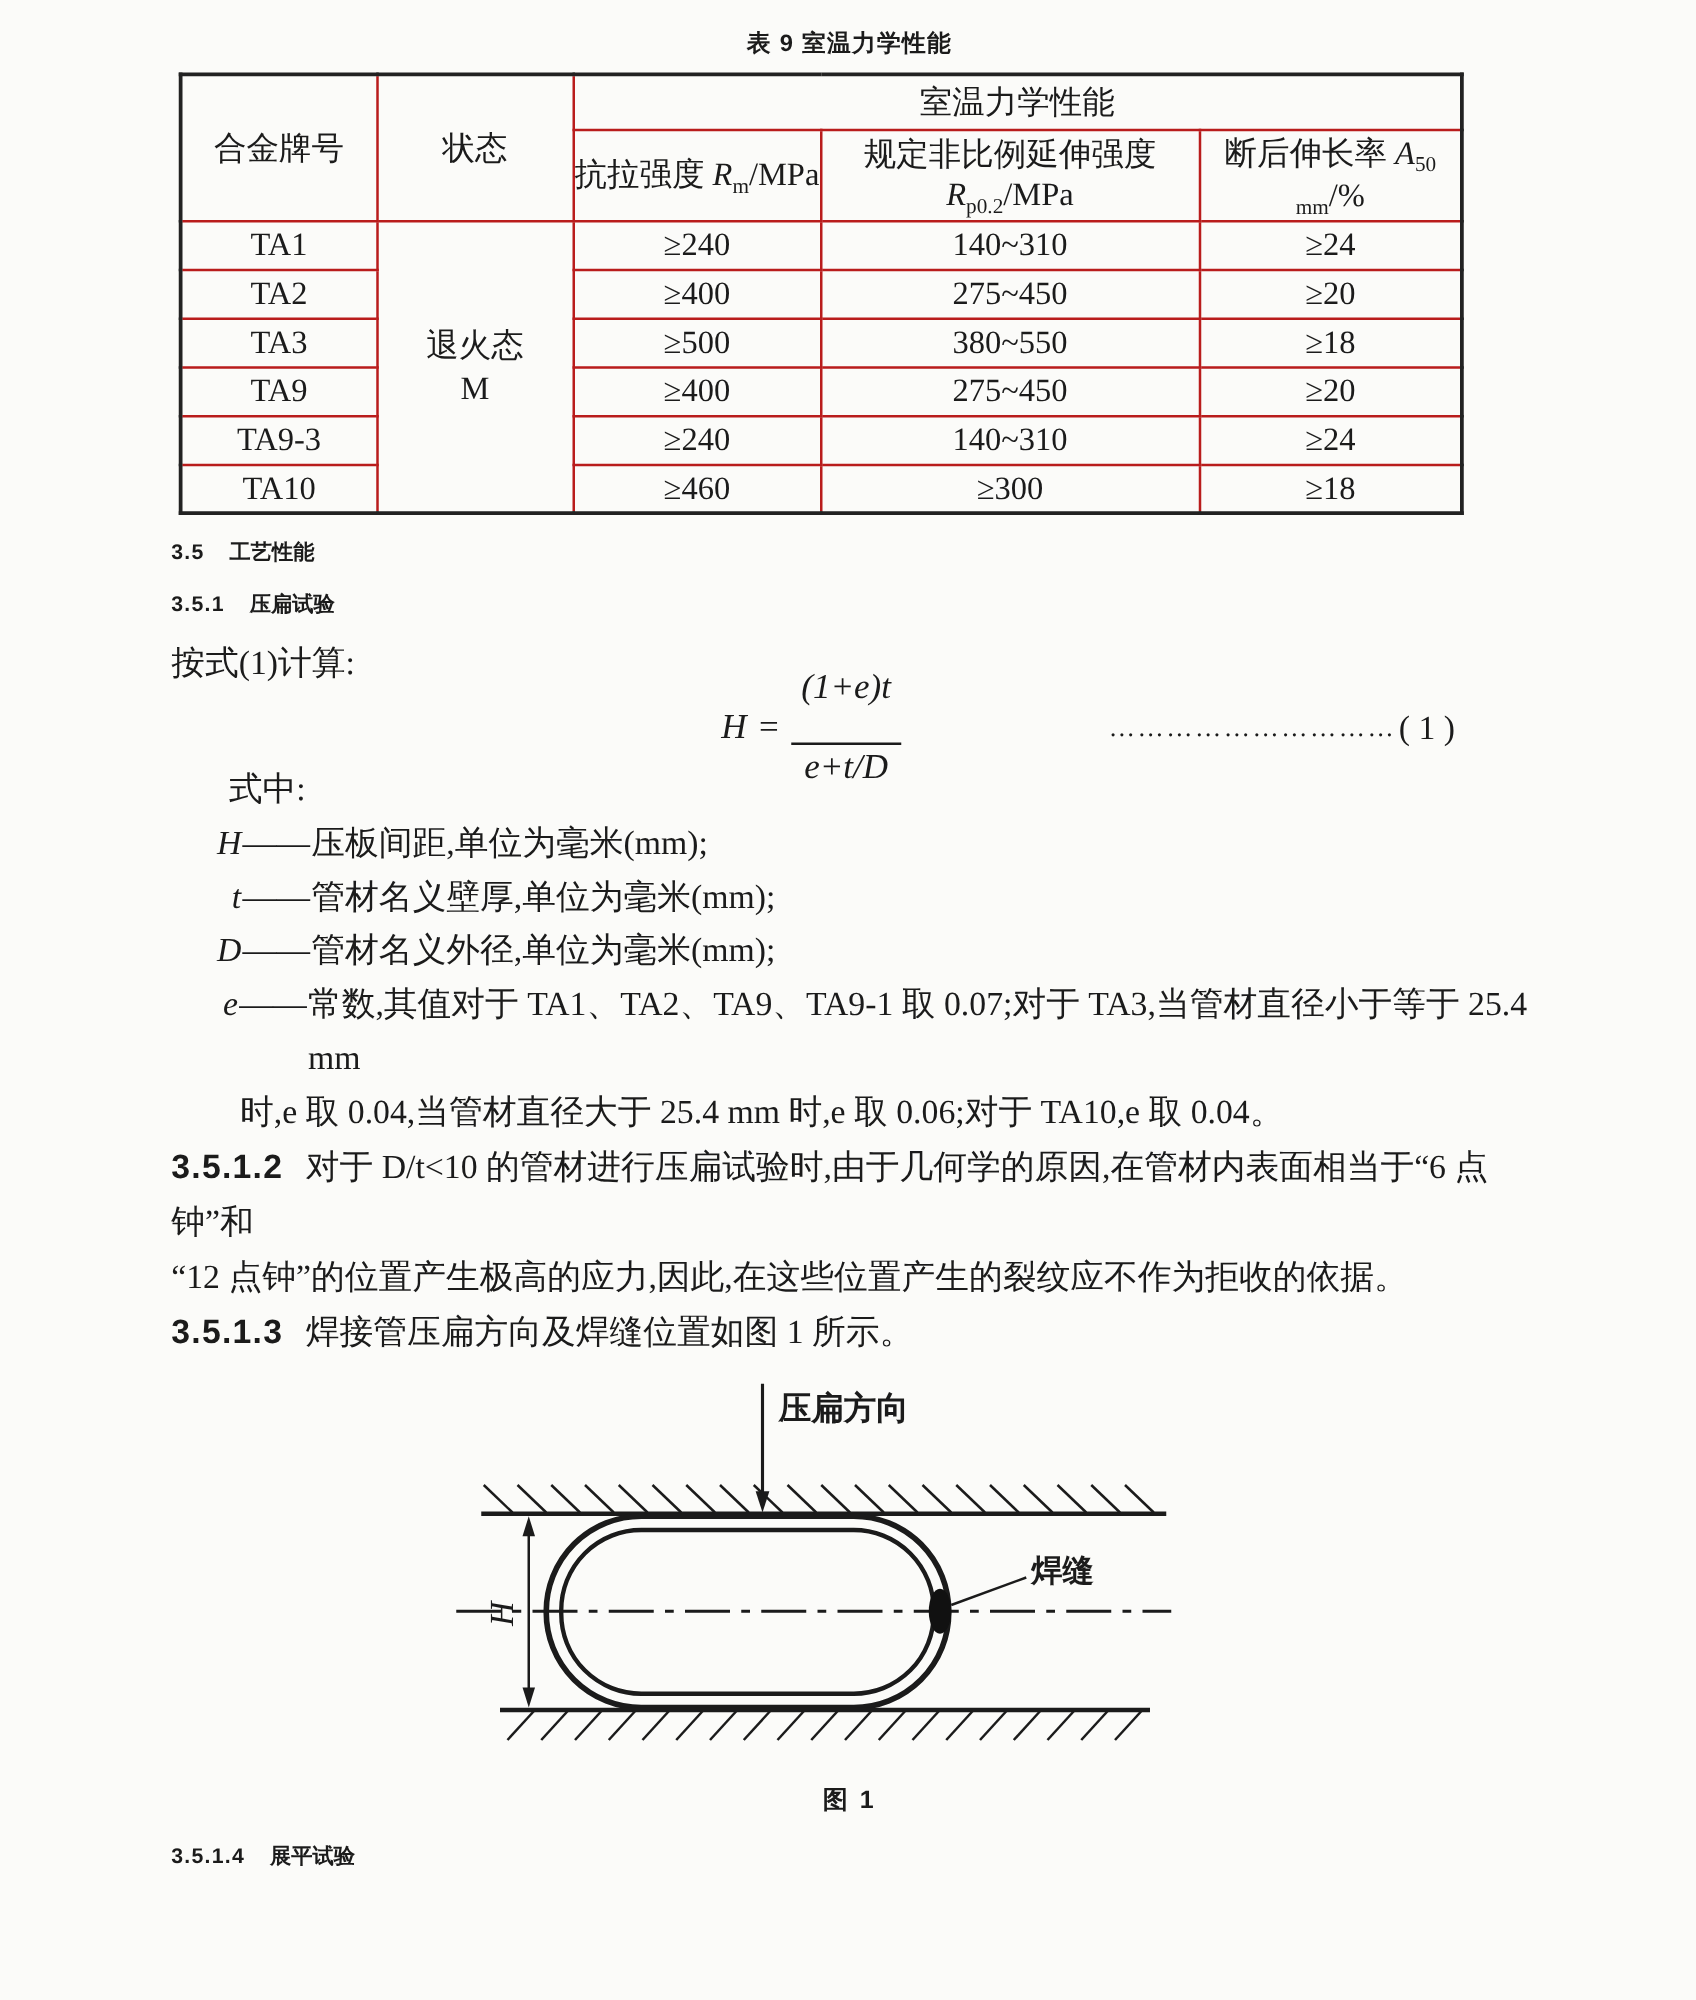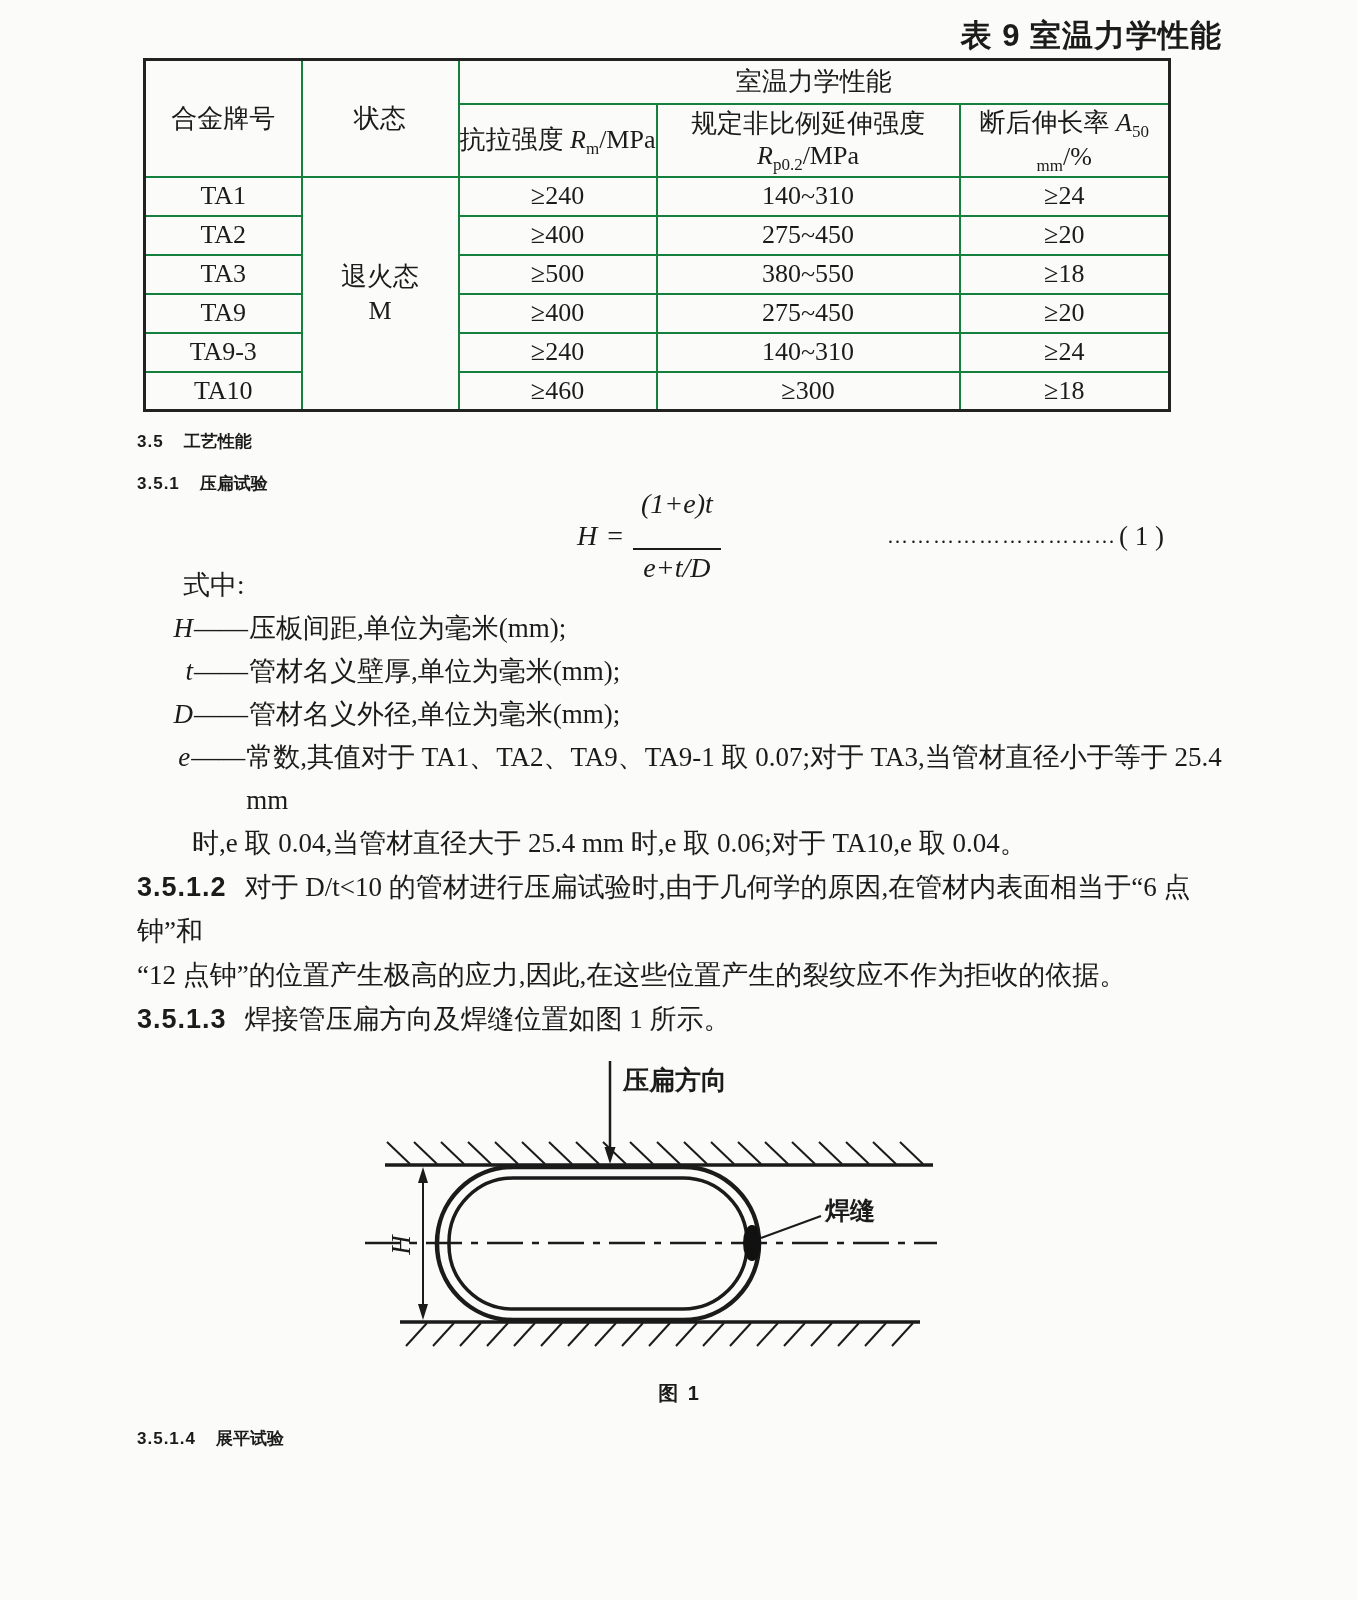--- a/index.html
+++ b/index.html
@@ -1,27 +1,27 @@
 <!DOCTYPE html>
 <html><head>
 <meta charset="utf-8">
 <style>
   * { margin:0; padding:0; box-sizing:border-box; }
   html,body { width:1357px; height:1600px; background:#fbfbf9; color:#1b1b1b; overflow:hidden; }
   body { font-family:"Liberation Serif", serif; font-size:27px; }
   .content { padding:18px 135px 0 137px; }
 
   
-  .tbl-title { text-align:right; font-family:"Liberation Sans", sans-serif;
-               font-weight:bold; font-size:31px; line-height:36px; letter-spacing:1px; }
+  .tbl-title { text-align:center; font-family:"Liberation Sans", sans-serif;
+               font-weight:bold; font-size:19px; line-height:36px; letter-spacing:1px; }
 
   
   table.t9 { border-collapse:collapse; table-layout:fixed; width:1025px;
              margin:4px 0 0 6px; }
-  table.t9 td { border:2px solid #15803d; text-align:center; vertical-align:middle;
+  table.t9 td { border:2px solid #b91c1c; text-align:center; vertical-align:middle;
                 font-size:26px; padding:0; }
   table.t9 { border:3px solid #222; }
   tr.hr1 td { height:44px; }
   tr.hr2 td { height:38px; }
   tr.dr td { height:39px; }
   .state-cell div { line-height:34px; }
   table.t9 i { font-family:"Liberation Serif", serif; font-style:italic; }
   table.t9 sub { font-size:17px; }
 
   
@@ -129,20 +129,21 @@
         <td>≥300</td>
         <td>≥18</td>
       </tr>
     </tbody>
   </table>
 
   <div class="h h35"><span class="num">3.5</span><span>工艺性能</span></div>
   <div class="h h351"><span class="num">3.5.1</span><span>压扁试验</span></div>
 
   <div class="para p3511">
+    <div>按式(1)计算:</div>
   </div>
 
   <div class="formula-row">
     <div class="fr-spacer-left"></div>
     <div class="formula">
       <span class="math">H</span>
       <span class="math eq">=</span>
       <span class="frac">
         <span class="fnum math">(1+e)t</span>
         <span class="fden math">e+t/D</span>

